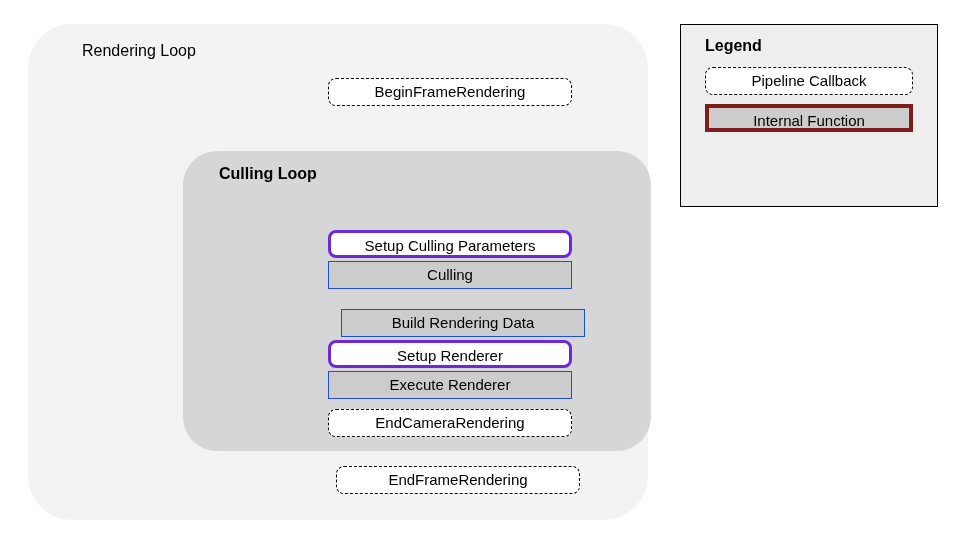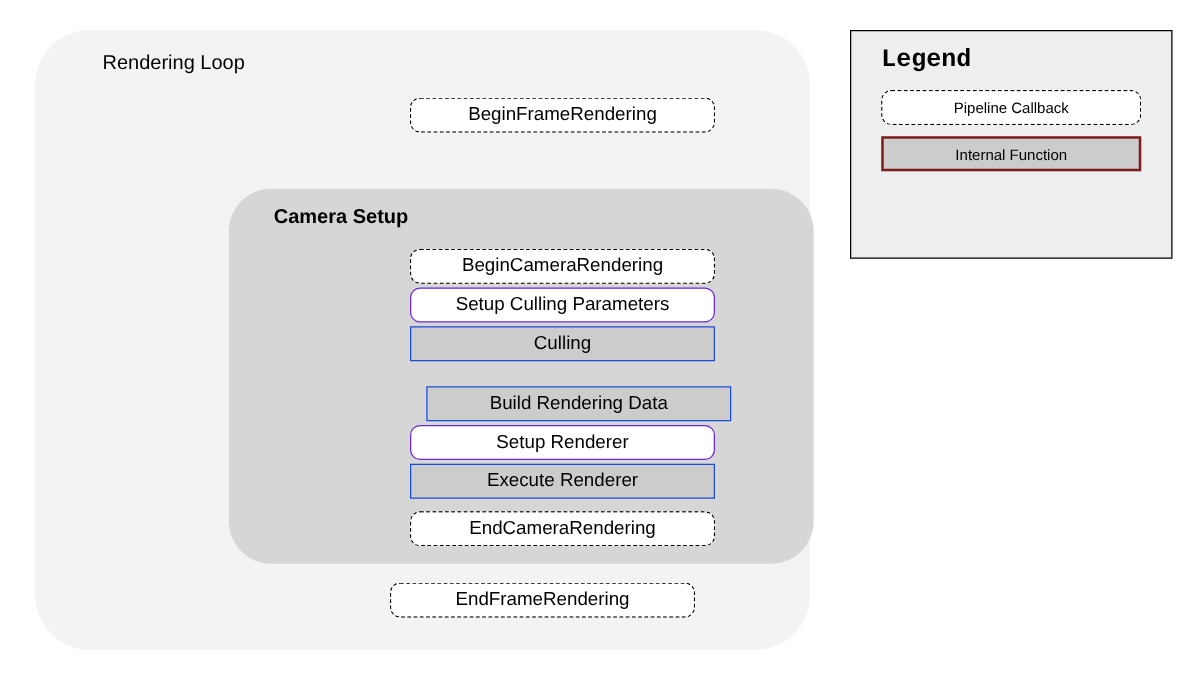--- a/index.html
+++ b/index.html
@@ -52,88 +52,86 @@
     font-size: 15px;
     position: absolute;
   }
   .stage.callback {
     background: #ffffff;
     border: 1px dashed #000;
     border-radius: 8px;
   }
   .stage.overridable {
     background: #ffffff;
-    border: 1px solid #6d28d9;
+    border: 3px solid #6d28d9;
     border-radius: 8px;
   }
   .stage.internal {
     background: #cccccc;
     border: 1px solid #1d4ed8;
     border-radius: 0;
   }
   .legend {
     position: absolute;
     left: 680px;
     top: 24px;
     width: 258px;
     height: 183px;
     background: #eeeeee;
     border: 1px solid #000;
     padding: 12px 24px;
   }
   .legend-title {
     font-weight: bold;
-    font-size: 20px;
+    font-size: 16px;
     margin-bottom: 12px;
-    font-family: Liberation Mono, monospace;
   }
   .legend-item {
     height: 28px;
     line-height: 26px;
     text-align: center;
     margin-bottom: 9px;
-    font-size: 12px;
+    font-size: 15px;
   }
   .legend-item.callback {
     background: #fff;
     border: 1px dashed #000;
     border-radius: 8px;
   }
   .legend-item.overridable {
     background: #fff;
     border: 1px solid #000;
     border-radius: 8px;
   }
   .legend-item.internal {
     background: #cccccc;
-    border: 2px solid #7f1d1d;
+    border: 4px solid #7f1d1d;
   }
 </style>
 </head>
 <body>
 
 <div class="outer-loop">
   <div class="outer-title">Rendering Loop</div>
 
   <div class="stage callback" style="left:300px; top:54px;">BeginFrameRendering</div>
 
   <div class="inner-loop">
-    <div class="inner-title">Camera Setup</div>
+    <div class="inner-title">Culling Loop</div>
 
-    <div class="stage callback" style="left:145px; top:48px;">BeginCameraRendering</div>
     <div class="stage overridable" style="left:145px; top:79px;">Setup Culling Parameters</div>
     <div class="stage internal" style="left:145px; top:110px;">Culling</div>
 
     <div class="stage internal" style="left:158px; top:158px;">Build Rendering Data</div>
     <div class="stage overridable" style="left:145px; top:189px;text-align:center;">Setup Renderer</div>
     <div class="stage internal" style="left:145px; top:220px;">Execute Renderer</div>
 
     <div class="stage callback" style="left:145px; top:258px;">EndCameraRendering</div>
   </div>
 
-  <div class="stage callback" style="left:284px; top:442px;">EndFrameRendering</div>
+  <div class="stage callback" style="left:308px; top:442px;">EndFrameRendering</div>
 </div>
 
 <div class="legend">
   <div class="legend-title">Legend</div>
   <div class="legend-item callback">Pipeline Callback</div>
   <div class="legend-item internal">Internal Function</div>
 </div>
 
 </body></html>

